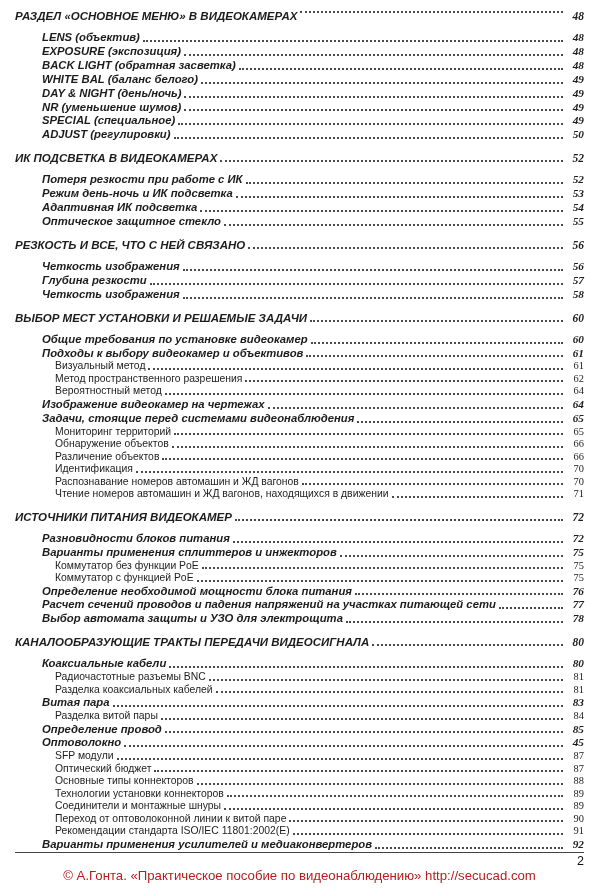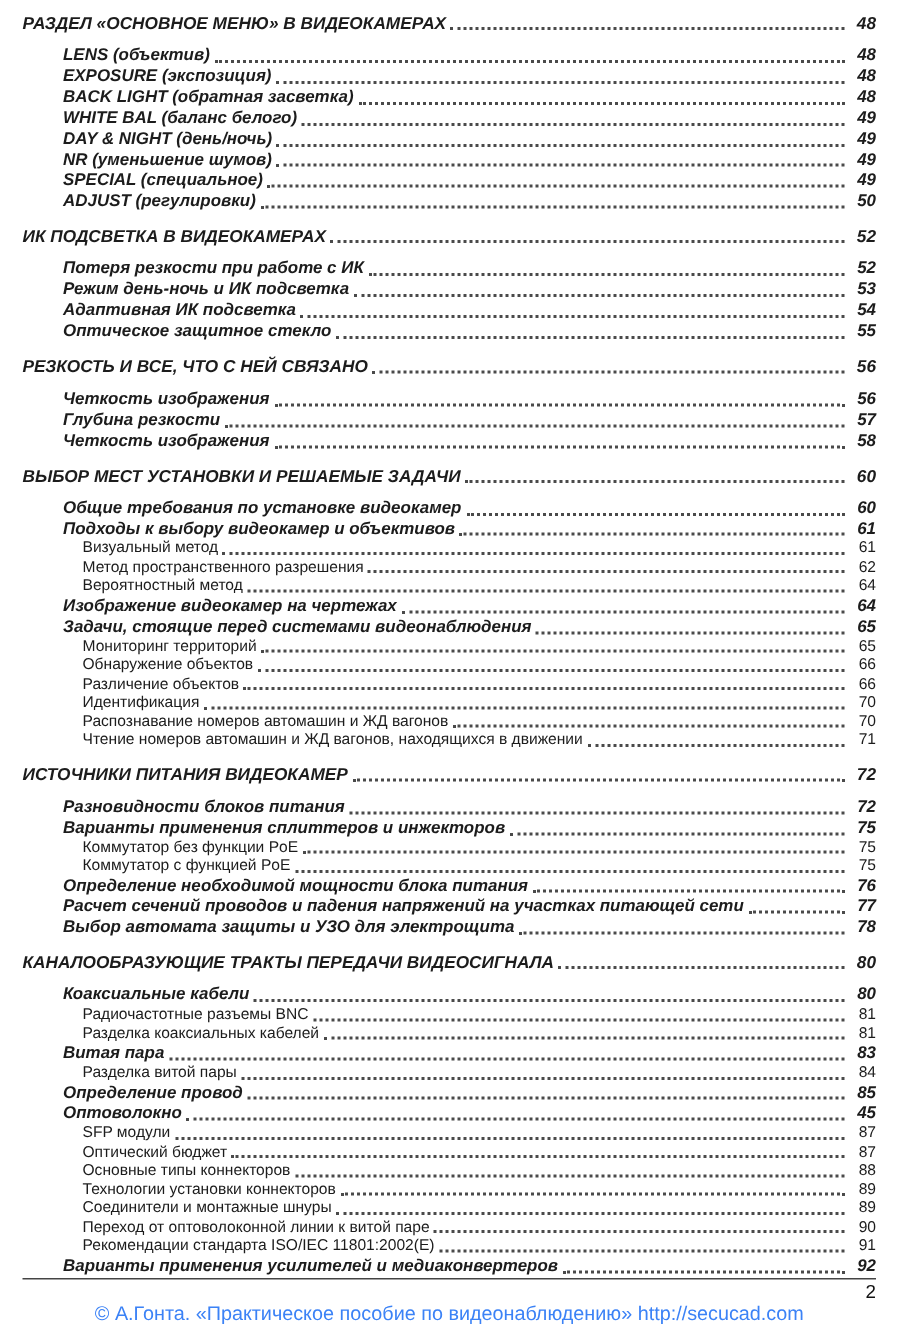--- a/index.html
+++ b/index.html
@@ -14,28 +14,28 @@
   .page { padding:7px 16px 0 15px; }
 
   .row { display:flex; align-items:flex-end; }
   .row .title { white-space:nowrap; }
   .row .leader { flex:1; position:relative; min-width:8px; }
   .row .leader::after {
     content:"";
     position:absolute; left:3px; right:3px; bottom:3px;
     border-bottom:2px dotted #4a4a4a;
   }
-  .row .num { white-space:nowrap; text-align:right; min-width:18px; }
+  .row .num { white-space:nowrap; text-align:right; min-width:18px;font-family:Liberation Serif, serif; }
 
   .lvl1 {
     font-weight:bold; font-style:italic;
     font-size:11.5px; line-height:14px;
     margin:9px 0 8px 0;
   }
-  .lvl1:first-child { margin-top:2px; }
+  .lvl1:first-child { margin-top:2px;align-items:center; }
   .lvl2 {
     font-weight:bold; font-style:italic;
     font-size:11.3px; line-height:13.9px;
     padding-left:27px;
     justify-content:center;
   }
   .lvl3 {
     font-weight:normal; font-style:normal;
     font-size:10.4px; line-height:12.5px;
     padding-left:40px;
@@ -47,21 +47,21 @@
     padding-top:1px;
   }
   .footer .pagenum {
     text-align:right;
     font-size:12.5px; line-height:14px;
     color:#111;
   }
   .footer .copyright {
     text-align:center;
     font-size:13.2px; line-height:16px;
-    color:#3b82f6;
+    color:#b91c1c;
   }
 </style>
 </head>
 <body>
 
 <div class="page">
     <div class="row lvl1">
       <span class="title">РАЗДЕЛ «ОСНОВНОЕ МЕНЮ» В ВИДЕОКАМЕРАХ</span>
       <span class="leader"></span>
       <span class="num">48</span>

